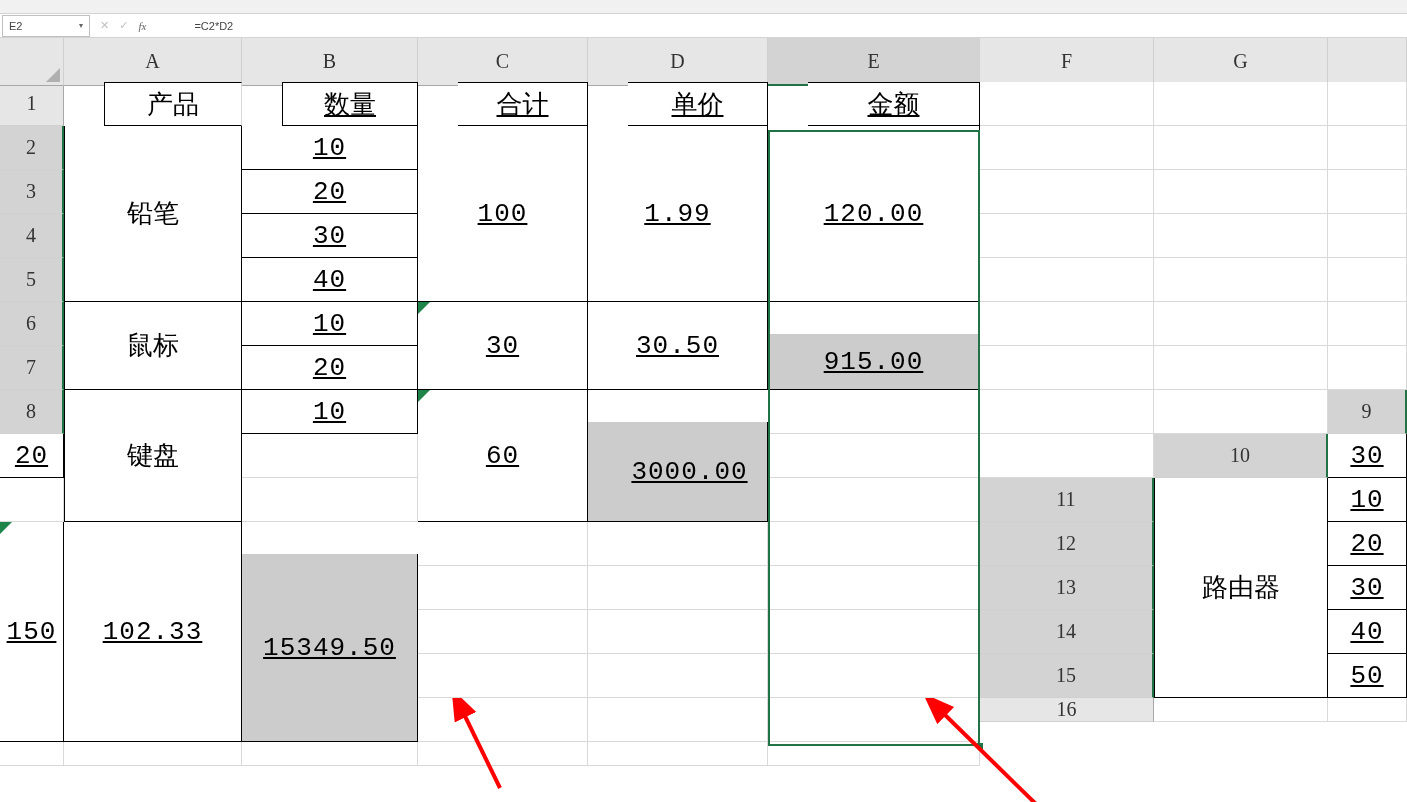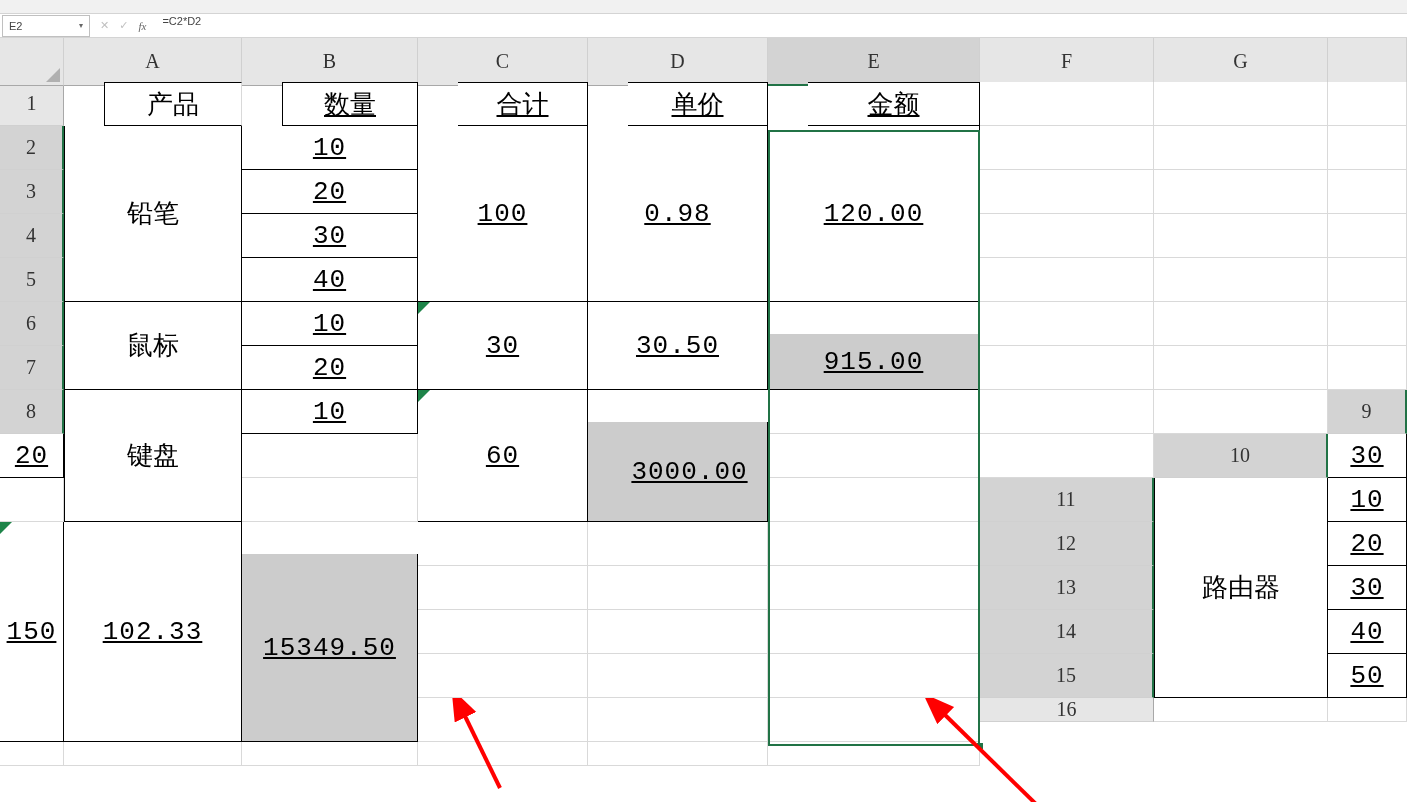--- a/index.html
+++ b/index.html
@@ -48,21 +48,22 @@
     padding: 0 10px;
     color: #b0b0b0;
   }
   .fb-icons span { display: inline-flex; align-items: center; }
   .fb-fx { font-style: italic; font-family: serif; color: #666; }
   .fb-formula {
     flex: 1;
     padding: 0 6px;
     height: 22px;
     display: flex;
-    align-items: flex-start;
+    align-items: center;
+    margin-left: 32px;
   }
 
   
   .sheet {
     position: relative;
     display: grid;
     grid-template-columns: 64px 178px 176px 170px 180px 212px 174px 174px 79px;
     grid-auto-rows: 44px;
     font-size: 24px;
   }
@@ -216,21 +217,21 @@
   <div class="cell cn bt bb br">单价</div>
   <div class="cell cn bt bb br">金额</div>
   <div class="cell"></div>
   <div class="cell"></div>
   <div class="cell"></div>
 
   <div class="rowhdr sel">2</div>
   <div class="cell cn bl" style="grid-row: span 4; border-right:1.5px solid #000; border-bottom:1.5px solid #000;">铅笔</div>
   <div class="cell num bb br">10</div>
   <div class="cell num br" style="grid-row: span 4; border-bottom:1.5px solid #000;">100</div>
-  <div class="cell num br" style="grid-row: span 4; border-bottom:1.5px solid #000;">0.98</div>
+  <div class="cell num br" style="grid-row: span 4; border-bottom:1.5px solid #000;">1.99</div>
   <div class="cell num br" style="grid-row: span 4; border-bottom:1.5px solid #000;">120.00</div>
   <div class="cell"></div>
   <div class="cell"></div>
   <div class="cell"></div>
 
   <div class="rowhdr sel">3</div>
   <div class="cell num bb br">20</div>
   <div class="cell"></div>
   <div class="cell"></div>
   <div class="cell"></div>

